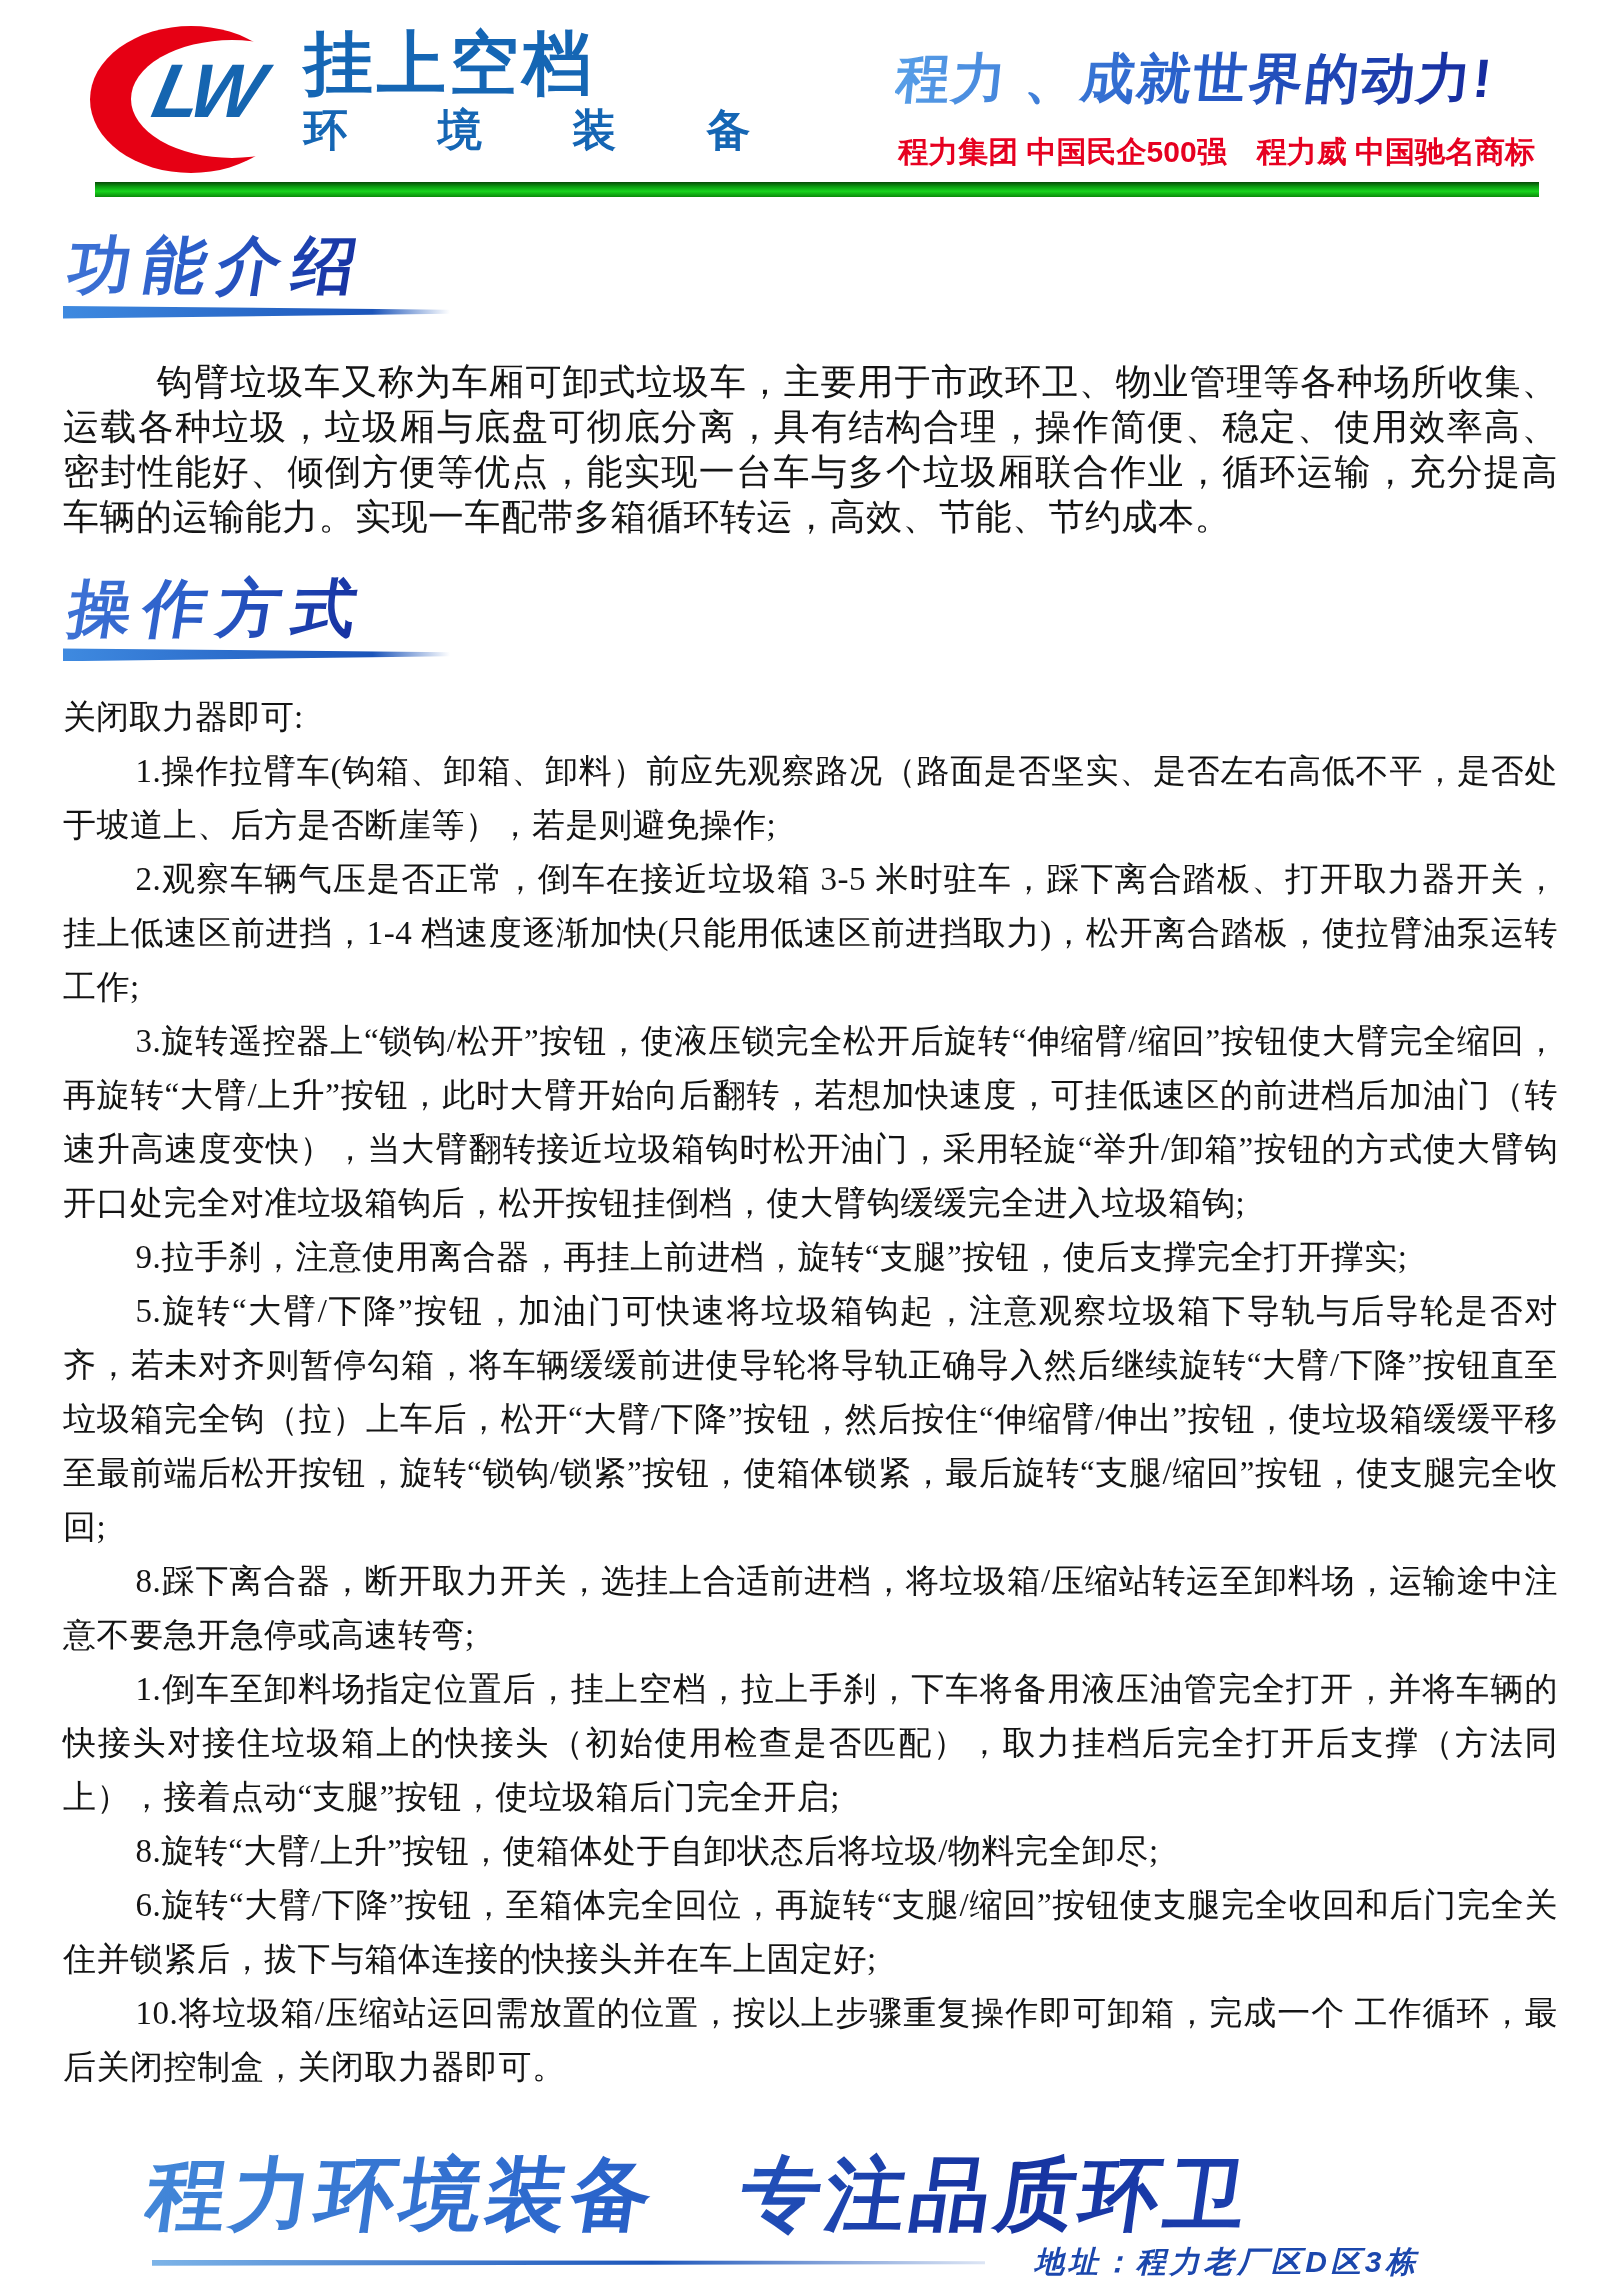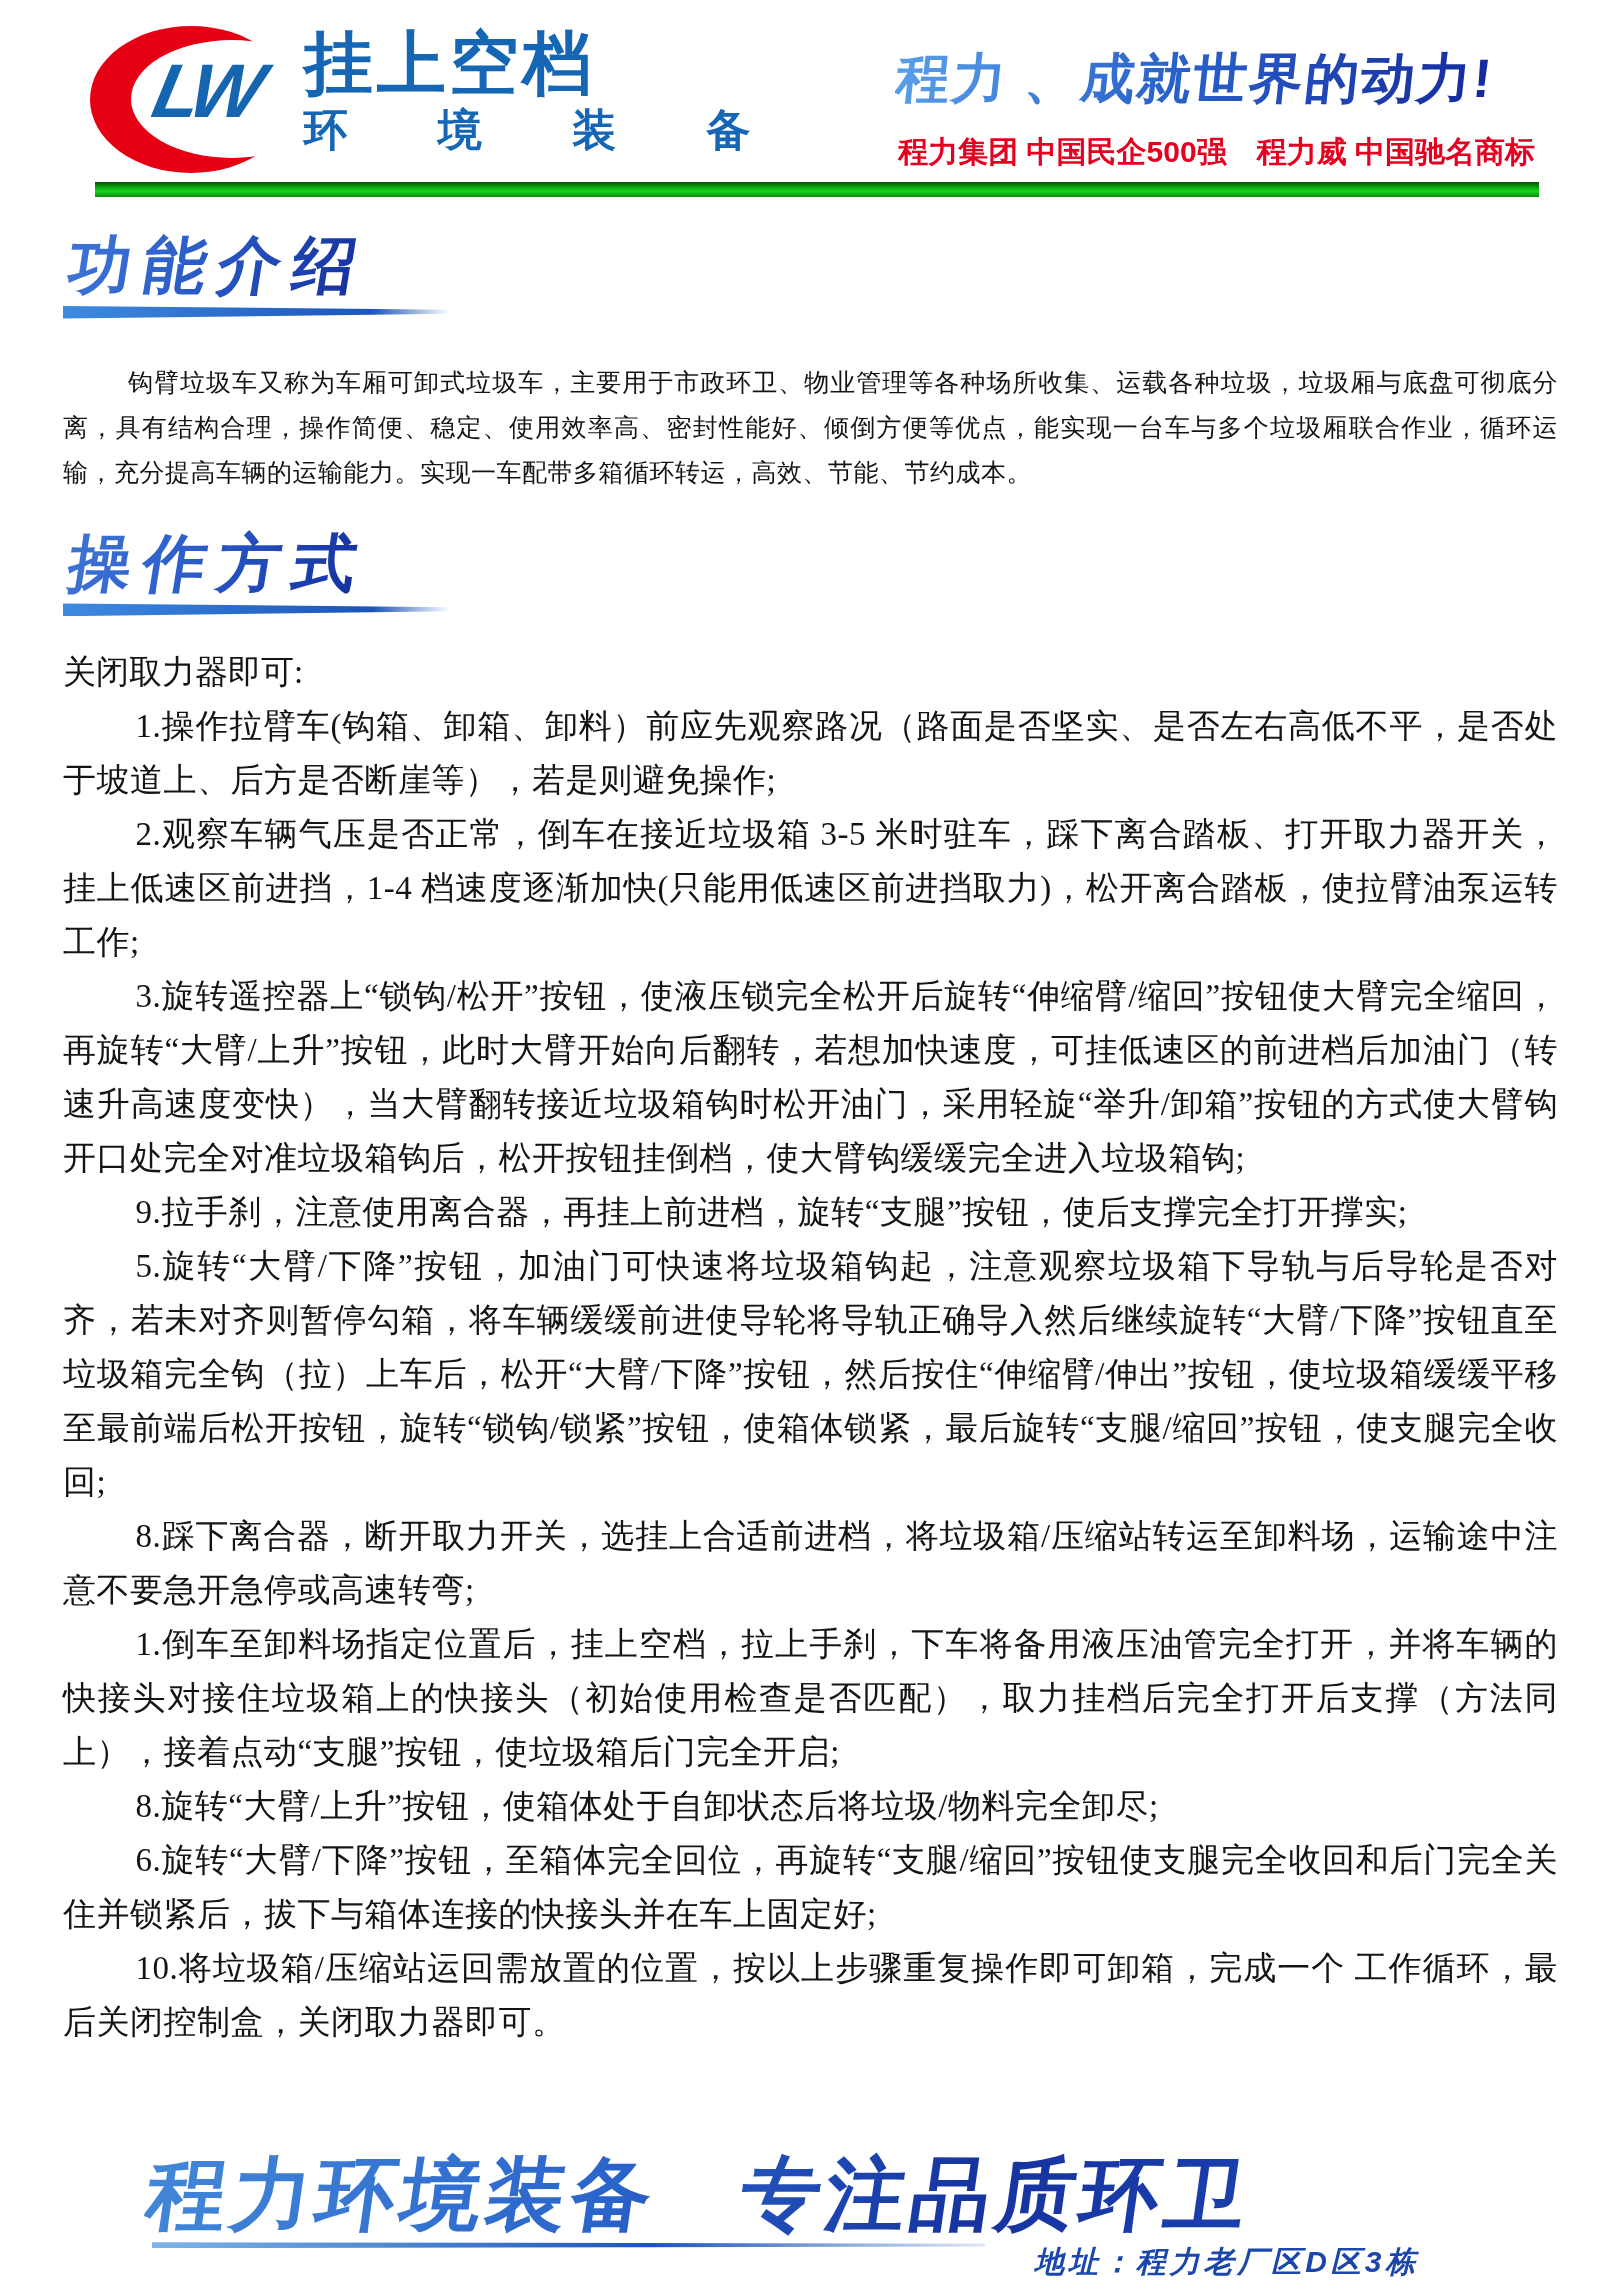--- a/index.html
+++ b/index.html
@@ -54,39 +54,39 @@
     background:linear-gradient(100deg,#3f74d6 0%,#2b5ec9 40%,#142e9e 100%);
     -webkit-background-clip:text; background-clip:text; color:transparent;
   }
   .sec-underline {
     margin-top:3.9px; width:387px; height:12.7px;
     background:linear-gradient(90deg,#3f8ae0 0%,#1c55ba 80%,rgba(28,85,186,0) 100%);
     clip-path:polygon(0 0,100% 30%,100% 62%,0 100%);
   }
 
   .intro {
-    margin-top:41px; font-size:25px; line-height:45px;
+    margin-top:41px; font-size:36px; line-height:45px;
     text-align:justify; text-indent:2.6em; letter-spacing:0.5px;
   }
 
   .ops { margin-top:29px; font-size:33px; line-height:54px; }
   .ops-lead { text-indent:0; }
   .ops p.step { text-align:justify; text-indent:2.2em; letter-spacing:0.5px; }
 
   
   .footer { position:absolute; left:0; bottom:9.8px; width:1621px; }
   .footer-banner {
     margin-left:147px; white-space:nowrap;
     font-family:"Liberation Sans","DejaVu Sans",sans-serif;
     display:inline-block; transform:skewX(-8deg);
     font-size:80px; font-weight:900; letter-spacing:4.9px; line-height:90px;
     background:linear-gradient(100deg,#4387d8 0%,#2b66cc 40%,#16339f 75%,#1b3fae 100%);
     -webkit-background-clip:text; background-clip:text; color:transparent;
   }
-  .footer-row { display:flex; margin:2px 0 0 152px; }
+  .footer-row { display:flex; align-items:center; margin:2px 0 0 152px; }
   .footer-line {
     width:833px; height:5.9px;
     background:linear-gradient(90deg,#7db4e8 0%,#1c55ba 60%,rgba(28,85,186,0.15) 100%);
     clip-path:polygon(0 0,100% 25%,100% 75%,0 100%);
   }
   .footer-address {
     margin-left:49px; font-family:"Liberation Sans","DejaVu Sans",sans-serif;
     font-size:30px; font-weight:900; font-style:italic; letter-spacing:3.9px;
     color:#1b47ad; white-space:nowrap;
   }

